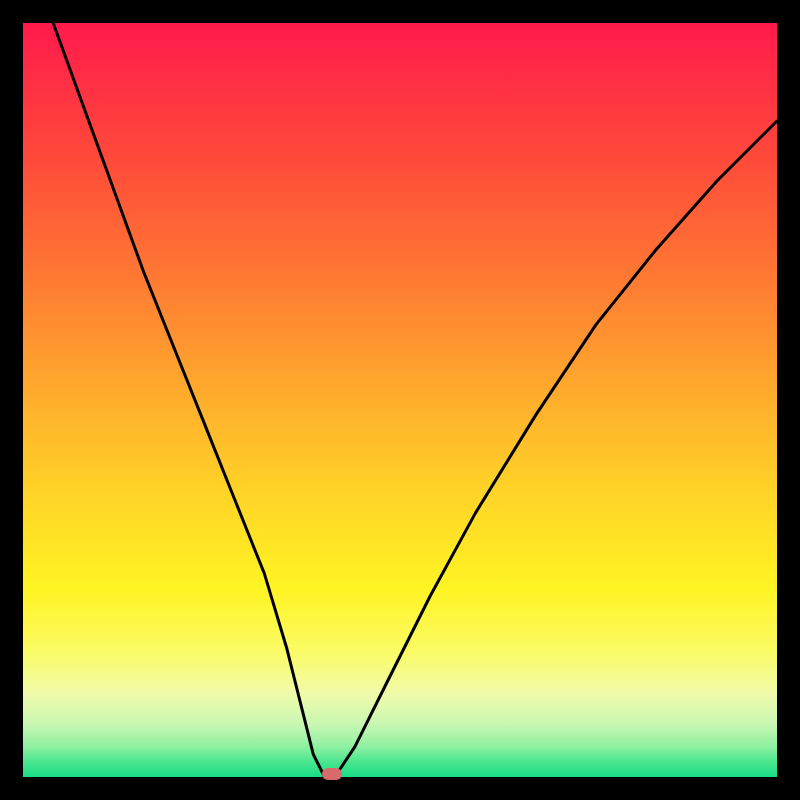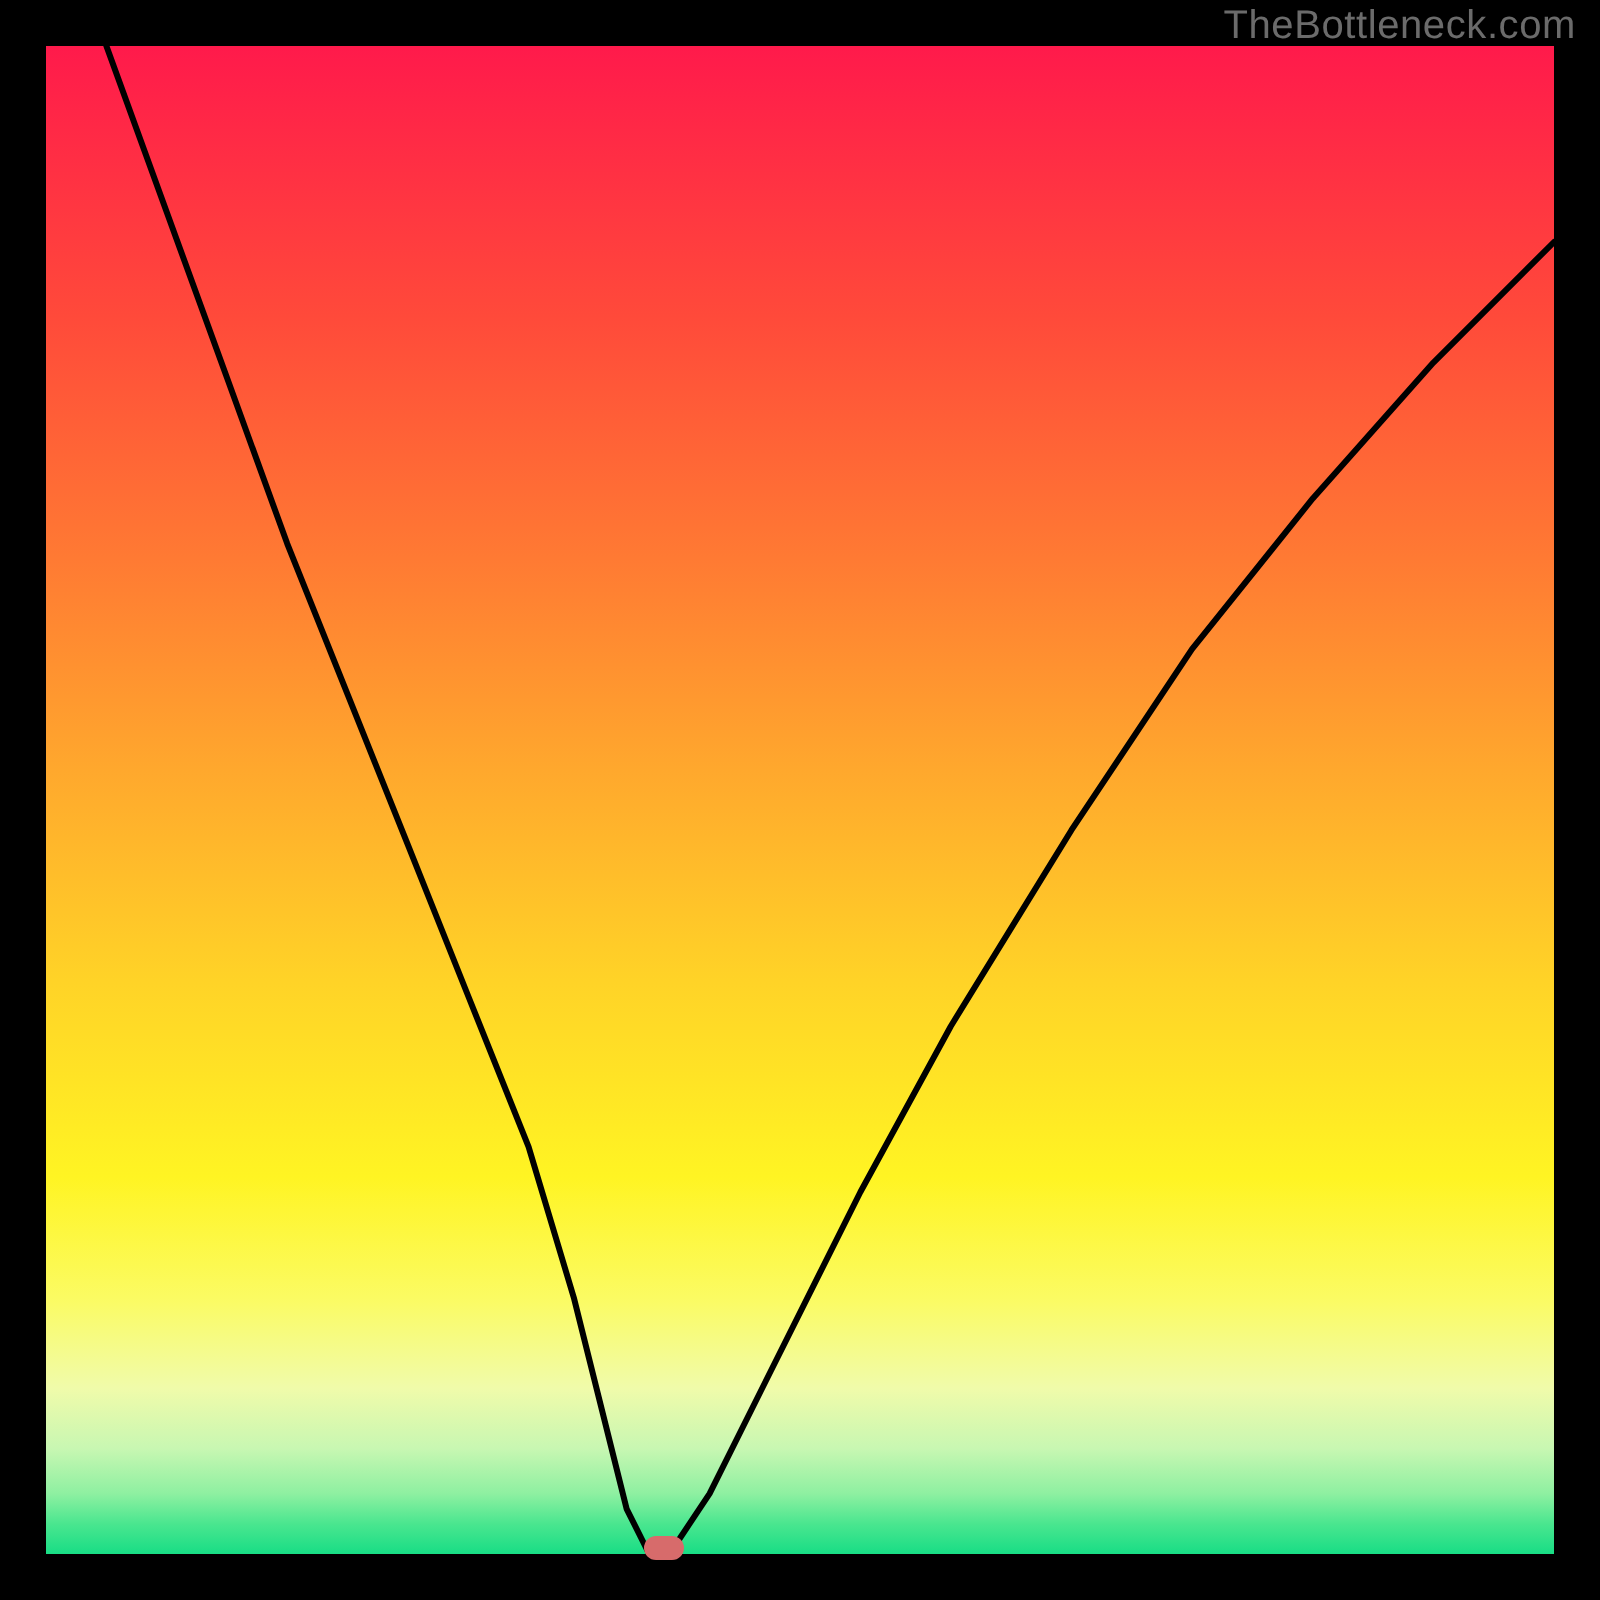--- a/index.html
+++ b/index.html
@@ -69,21 +69,20 @@
     border-radius: 6px;
     transform: translate(-50%, -50%);
     background: #d76b6b;
   }
 </style>
 </head>
 <body>
 
 <div class="stage">
 
-  <div class="watermark">TheBottleneck.com</div>
 
   <div class="plot-frame">
 
     <svg class="curve-svg" viewBox="0 0 754 754" preserveAspectRatio="none">
       <path id="curve-path-el" class="curve-path" d="M30.2 0.0 L60.3 82.9 L90.5 165.9 L120.6 248.8 L150.8 324.2 L181.0 399.6 L211.1 475.0 L241.3 550.4 L263.9 625.8 L279.0 686.1 L290.3 731.4 L301.6 754.0 L309.1 754.0 L316.7 746.5 L331.8 723.8 L361.9 663.5 L407.2 573.0 L452.4 490.1 L512.7 392.1 L573.0 301.6 L633.4 226.2 L693.7 158.3 L754.0 98.0"></path>
     </svg>
 
     <div id="marker-el" class="marker" style="left: 309.14px; top: 750.984px;"></div>
   </div>
 

